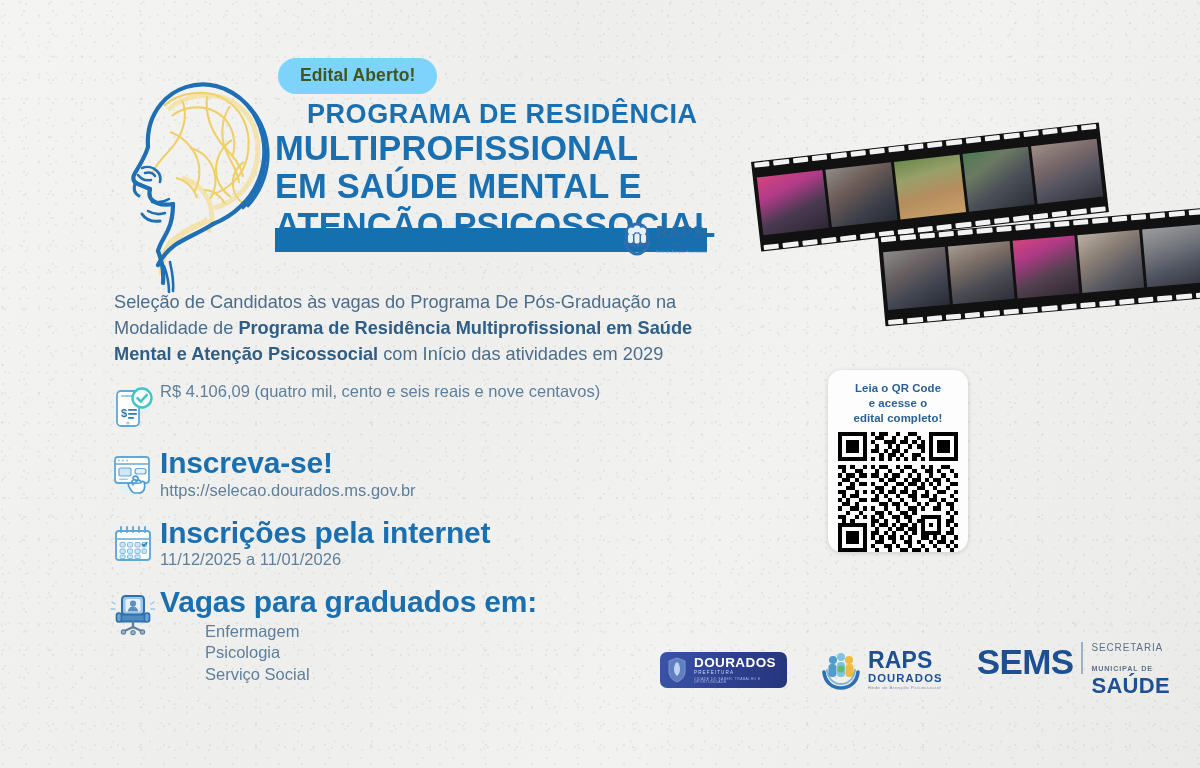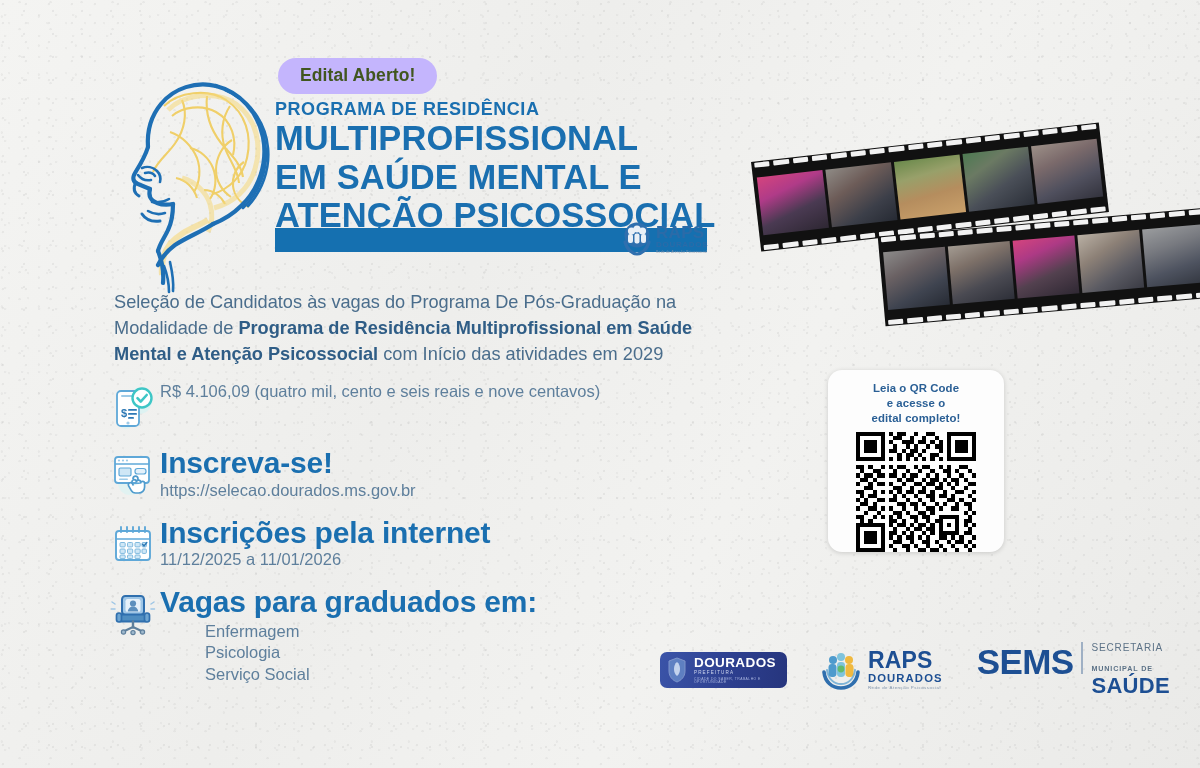--- a/index.html
+++ b/index.html
@@ -24,28 +24,28 @@
     background-size:23px 19px,31px 27px,17px 21px,29px 23px,19px 25px,37px 29px,100% 100%;
     opacity:1;
   }
   #poster { position:absolute; inset:0; z-index:1; }
 
   
   #header-block{ position:absolute; left:112px; top:48px; width:620px; height:250px; }
   #head-illustration{ position:absolute; left:0; top:22px; width:172px; height:228px; }
   #badge-edital{
     position:absolute; left:166px; top:10px;
-    background:#c4b5fd; color:#41561f;
+    background:#7dd3fc; color:#41561f;
     font-size:17.5px; font-weight:bold; letter-spacing:.1px;
     padding:7px 22px 8px; border-radius:19px; white-space:nowrap;
   }
   #title-stack{ position:absolute; left:163px; top:52px; width:445px; }
   #title-line-1{
-    color:#1a6fb0; font-size:18px; font-weight:bold;
-    letter-spacing:.55px; line-height:1.06; white-space:nowrap;
+    color:#1a6fb0; font-size:27px; font-weight:bold;
+    letter-spacing:.55px; line-height:1.06; white-space:nowrap;margin-left:32px;
   }
   .title-big{
     color:#1a6fb0; font-size:34.5px; font-weight:bold;
     letter-spacing:.1px; line-height:1.12; white-space:nowrap;
   }
   #title-underbar{
     position:absolute; left:163px; top:180px;
     width:432px; height:24px; background:#1570B0;
   }
   #raps-header-logo{ position:absolute; left:508px; top:172px; width:100px; height:40px; }
@@ -76,21 +76,21 @@
   .film-inner{ display:flex; gap:3px; padding:0 4px; }
   .film-frame{ width:68px; height:58px; overflow:hidden; position:relative; }
   .perf{ position:absolute; left:0; right:0; height:7px; display:flex; gap:4px; padding:0 3px; }
   .perf.top{ top:0; } .perf.bot{ bottom:0; }
   .perf i{ flex:1 0 6px; background:#f2f2f2; height:5px; margin-top:1px; display:block; border-radius:1px; }
   #strip-a{ left:0; top:12px; transform:rotate(-6.5deg); width:350px; }
   #strip-b{ left:126px; top:92px; transform:rotate(-5deg); width:330px; }
 
   
   #qr-card{
-    position:absolute; left:828px; top:370px; width:176px; height:182px;
+    position:absolute; left:828px; top:370px; width:140px; height:182px;
     background:#fdfdfd; border-radius:14px;
     box-shadow:0 1px 5px rgba(0,0,0,.16);
     padding:11px 8px 9px; text-align:center;
   }
   #qr-caption{
     color:#2a5f95; font-size:11.4px; font-weight:bold;
     line-height:1.3; letter-spacing:.1px;
   }
   #qr-code{ width:120px; height:120px; margin:7px auto 0; display:block; }
 

